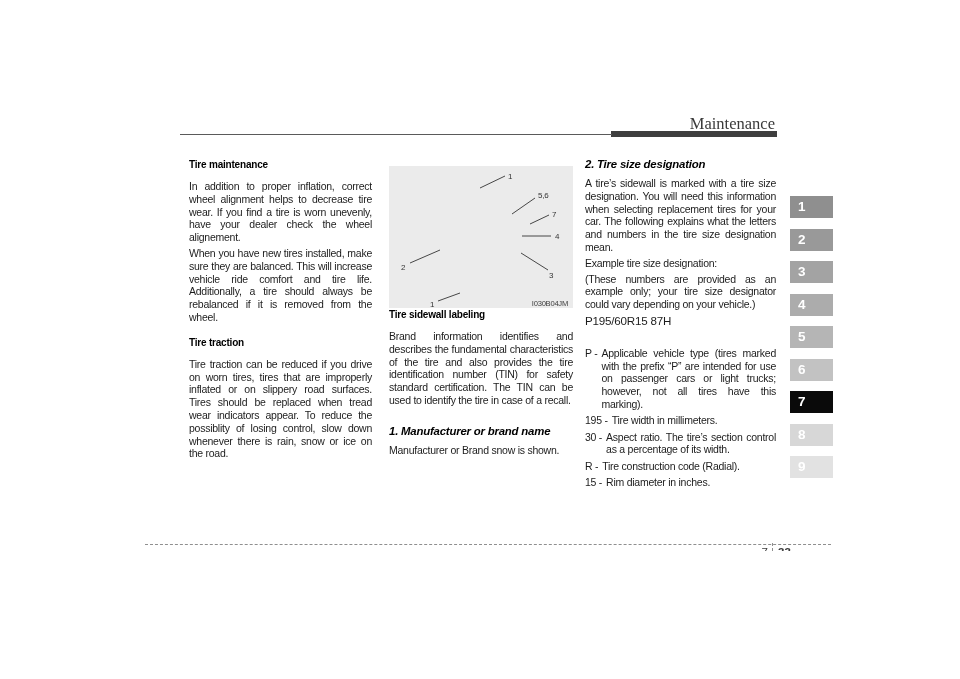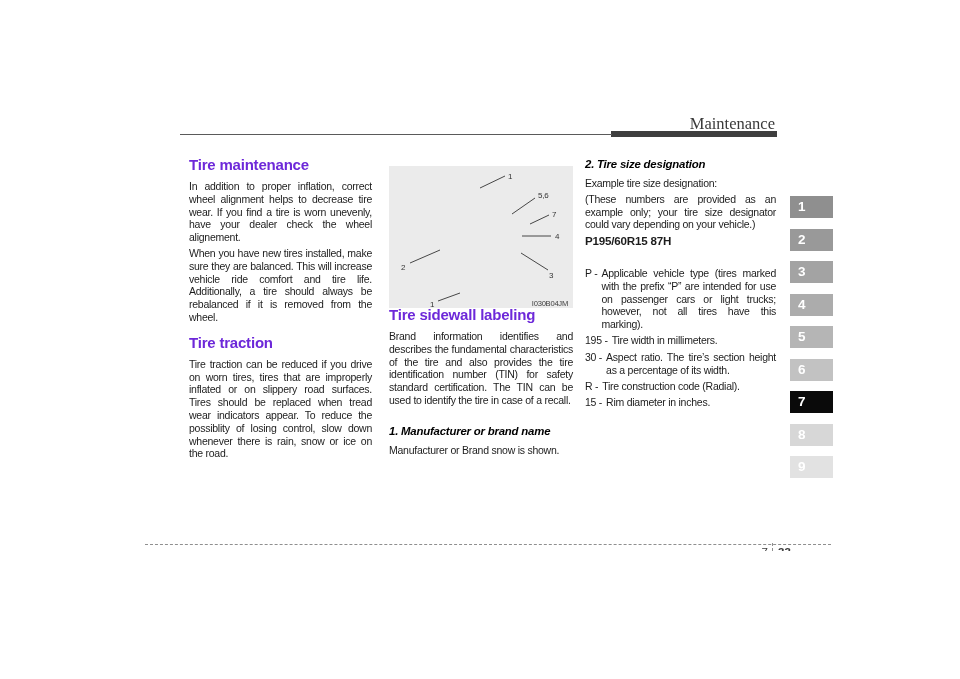--- a/index.html
+++ b/index.html
@@ -12,27 +12,27 @@
   .hdr-bar{position:absolute;left:611px;top:131px;width:166px;height:6px;background:#3e3e3e;}
   .hdr-rule{position:absolute;left:180px;top:134px;width:432px;height:1px;background:#5a5a5a;}
 
   
   .col{position:absolute;top:158px;font-size:10.5px;line-height:12.8px;letter-spacing:-0.25px;
        text-align:justify;color:#1c1c1c;-webkit-hyphens:manual;hyphens:manual;}
   .col-left{left:189px;width:183px;}
   .col-mid{left:389px;width:184px;top:166px;}
   .col-right{left:585px;width:191px;}
   .col p{margin:0 0 3px 0;}
-  h3.sec{font-size:15px;line-height:14px;margin:0 0 8px 0;letter-spacing:-0.2px;
-         font-weight:bold;color:#6d28d9;text-align:left;}
+  h3.sec{font-size:10px;line-height:14px;margin:0 0 8px 0;letter-spacing:-0.2px;
+         font-weight:bold;color:#000000;text-align:left;}
   h3.sec.gap{margin-top:12px;}
   h4.sub{font-size:11.4px;line-height:13px;margin:0 0 6px 0;font-weight:bold;font-style:italic;
          color:#000;text-align:left;letter-spacing:-0.2px;}
   .gap-lg{margin-top:18px !important;}
-  .code{font-weight:bold;font-size:11.6px;margin:4px 0 0 0 !important;text-align:left;letter-spacing:-0.2px;}
+  .code{font-weight:normal;font-size:11.6px;margin:4px 0 0 0 !important;text-align:left;letter-spacing:-0.2px;}
   .speclist{margin-top:19px;}
   .spec{display:flex;margin:0 0 3.5px 0;}
   .spec .term{white-space:nowrap;margin-right:4px;}
   .spec .txt{flex:1;text-align:justify;}
 
   
   .diagram{display:block;width:184px;height:142px;}
   .diagram .cl{stroke:#474747;stroke-width:1;fill:none;}
   .diagram text{font-family:"Liberation Sans","DejaVu Sans",sans-serif;font-size:8px;fill:#333;}
   .diagram text.cap{font-size:7.6px;fill:#3d3d3d;}
@@ -89,35 +89,36 @@
       <text class="cap" x="179" y="140" text-anchor="end">I030B04JM</text>
     </svg>
     <h3 class="sec mid-h">Tire sidewall labeling</h3>
     <p>Brand information identifies and describes the fundamental charac­teristics of the tire and also provides the tire identification number (TIN) for safety standard certification. The TIN can be used to identify the tire in case of a recall.</p>
     <h4 class="sub gap-lg">1. Manufacturer or brand name</h4>
     <p>Manufacturer or Brand snow is shown.</p>
   </div>
 
   <div class="col col-right">
     <h4 class="sub">2. Tire size designation</h4>
+    <p>A tire’s sidewall is marked with a tire size designation. You will need this information when selecting replace­ment tires for your car. The following explains what the letters and num­bers in the tire size designation mean.</p>
     <p>Example tire size designation:</p>
     <p>(These numbers are provided as an example only; your tire size designa­tor could vary depending on your vehicle.)</p>
     <p class="code">P195/60R15 87H</p>
     <div class="speclist">
       <div class="spec">
         <span class="term">P -</span>
         <span class="txt">Applicable vehicle type (tires marked with the prefix “P” are intended for use on passenger cars or light trucks; however, not all tires have this marking).</span>
       </div>
       <div class="spec">
         <span class="term">195 -</span>
         <span class="txt">Tire width in millimeters.</span>
       </div>
       <div class="spec">
         <span class="term">30 -</span>
-        <span class="txt">Aspect ratio. The tire’s section height as a percentage of its width.</span>
+        <span class="txt">Aspect ratio. The tire’s section control as a percentage of its width.</span>
       </div>
       <div class="spec">
         <span class="term">R -</span>
         <span class="txt">Tire construction code (Radial).</span>
       </div>
       <div class="spec">
         <span class="term">15 -</span>
         <span class="txt">Rim diameter in inches.</span>
       </div>
     </div>

